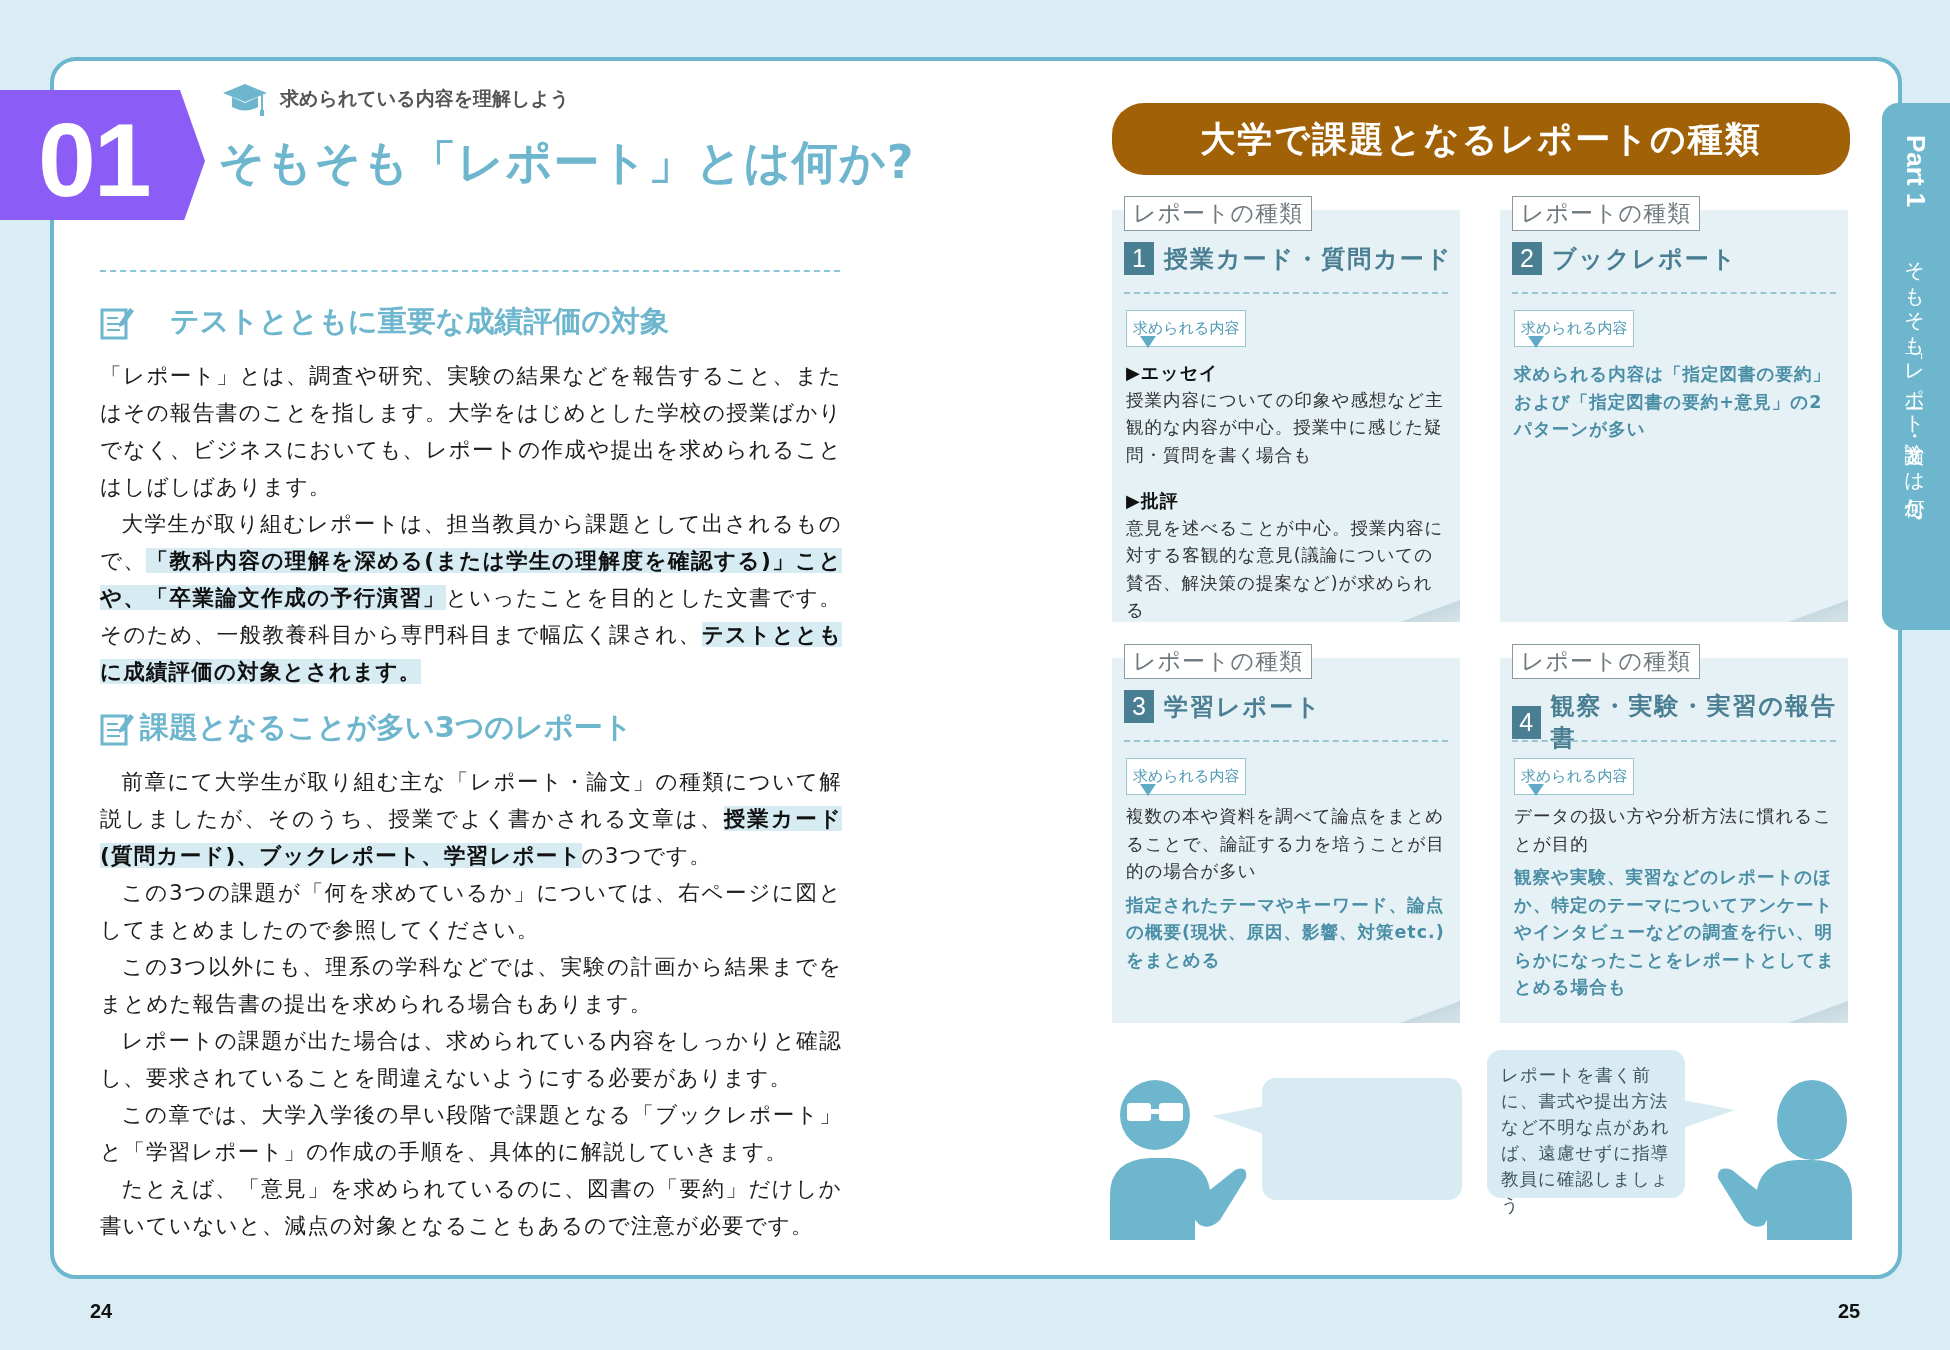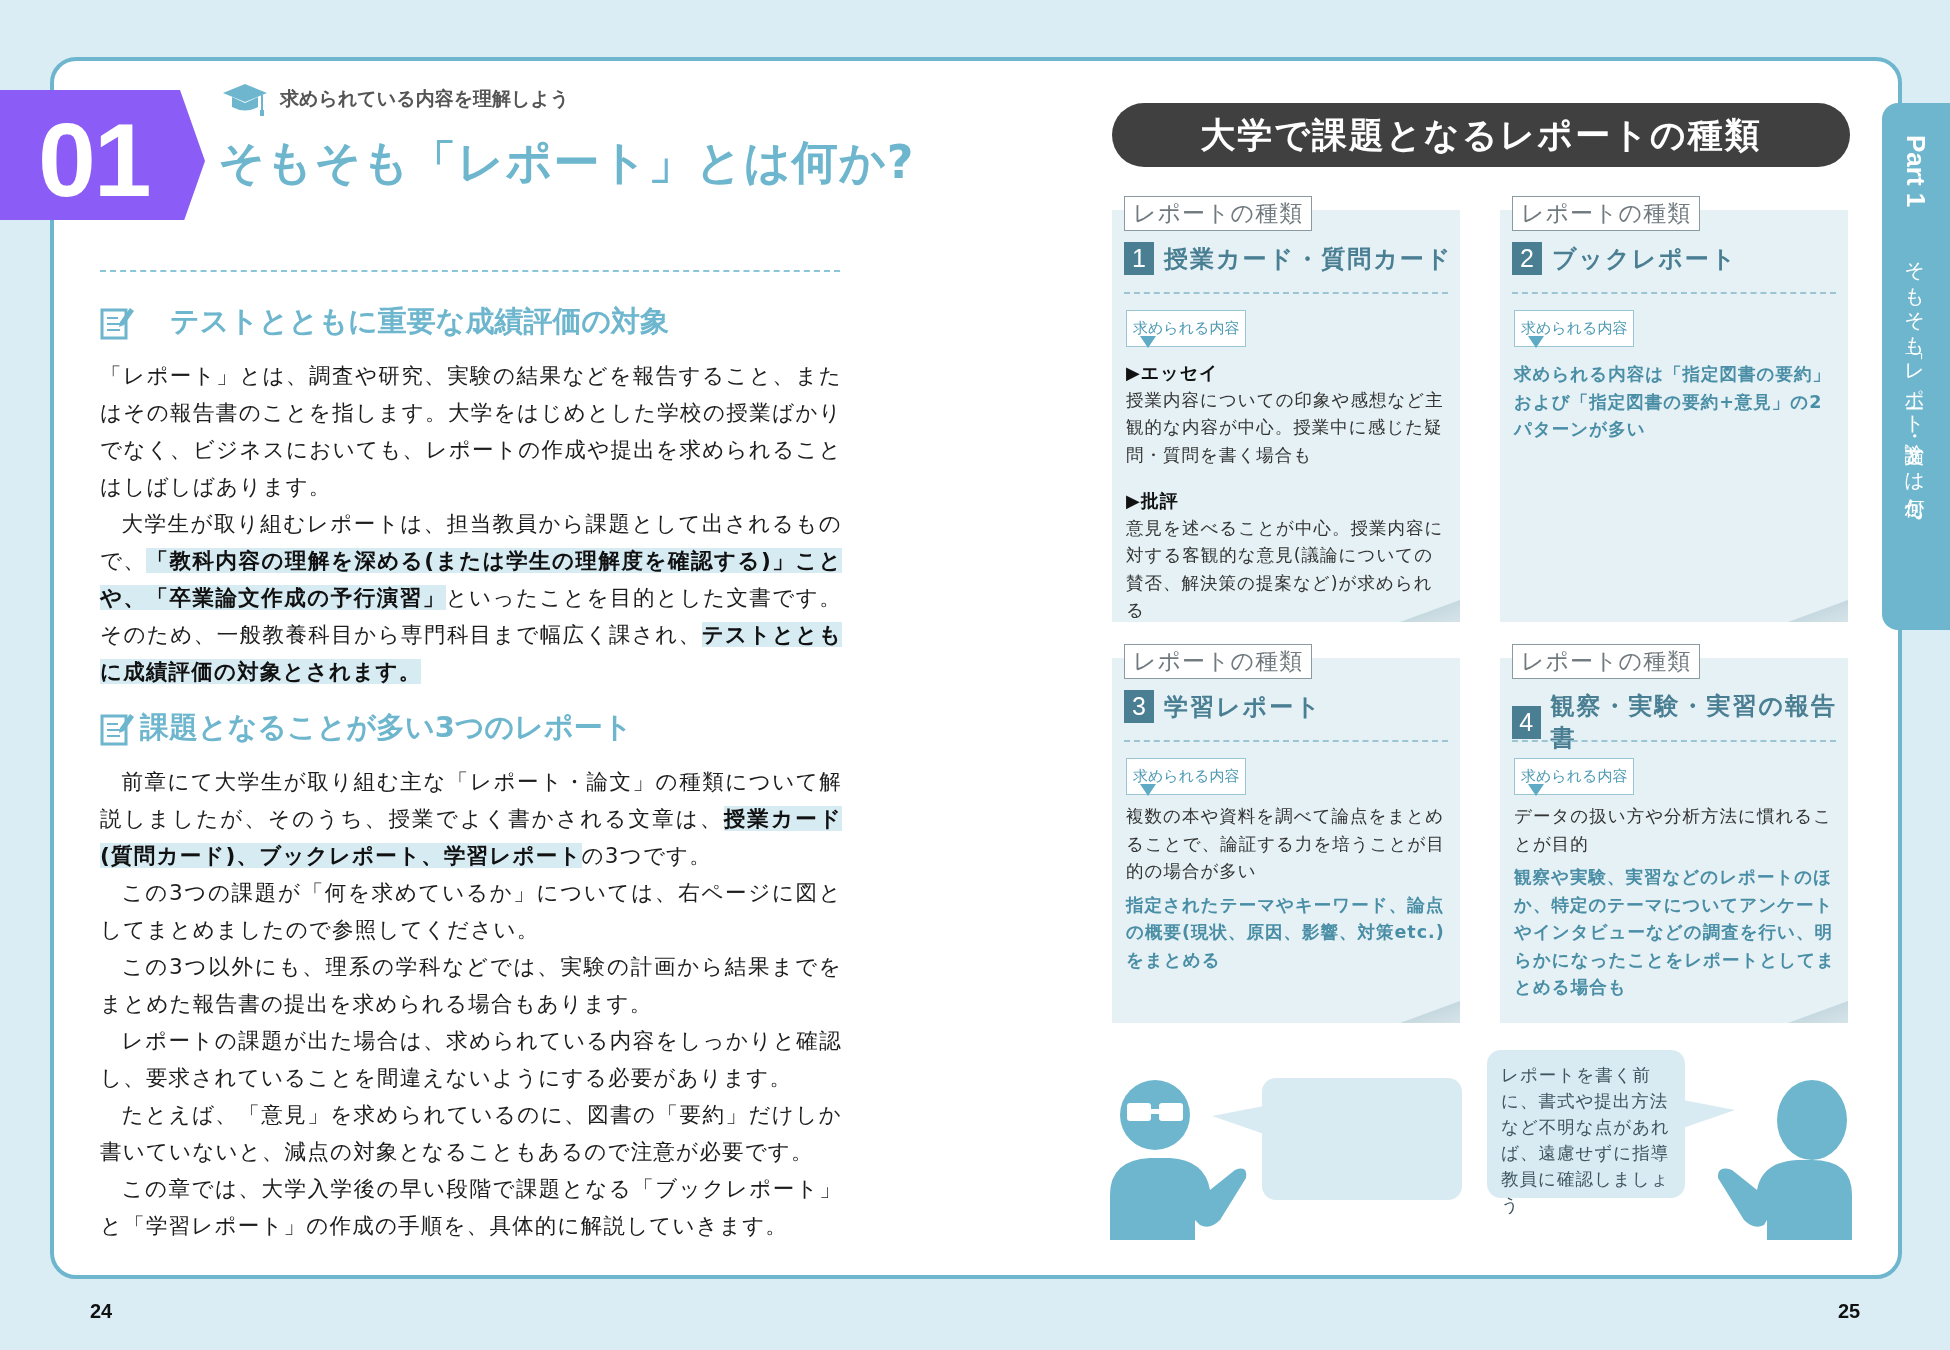--- a/index.html
+++ b/index.html
@@ -45,22 +45,22 @@
     position: absolute; left: 100px; width: 742px;
     font-size: 21.5px; line-height: 37px; color: #1d1d1d; letter-spacing: 1.2px;
     text-align: justify;
   }
   .body-text p { text-indent: 1em; }
   .body-text p.noindent { text-indent: 0; }
   .hl { background: #d7ebf3; font-weight: bold; color: #111; }
 
   
   .banner {
-    position: absolute; left: 1112px; top: 103px; width: 738px; height: 64px;
-    background: #404040; border-radius: 32px;
+    position: absolute; left: 1112px; top: 103px; width: 738px; height: 72px;
+    background: #a16207; border-radius: 32px;
     display: flex; align-items: center; justify-content: center;
   }
   .banner span { color: #fff; font-size: 35px; font-weight: bold; letter-spacing: 2px; }
 
   .card {
     position: absolute; width: 348px; background: #e5f1f5;
   }
   .card .fold {
     position: absolute; right: 0; bottom: 0; width: 60px; height: 22px;
     background: linear-gradient(160deg, transparent 45%, #c5d8df 46%, #d6e4e9 100%);
@@ -183,22 +183,22 @@
   <span class="txt">課題となることが多い3つのレポート</span>
 </div>
 
 <div class="body-text" style="top:763px;">
   <p>
     <span>前章にて大学生が取り組む主な「レポート・論文」の種類について解説しましたが、そのうち、授業でよく書かされる文章は、</span><span class="hl">授業カード(質問カード)、ブックレポート、学習レポート</span><span>の3つです。</span>
   </p>
   <p>この3つの課題が「何を求めているか」については、右ページに図としてまとめましたので参照してください。</p>
   <p>この3つ以外にも、理系の学科などでは、実験の計画から結果までをまとめた報告書の提出を求められる場合もあります。</p>
   <p>レポートの課題が出た場合は、求められている内容をしっかりと確認し、要求されていることを間違えないようにする必要があります。</p>
+  <p>この章では、大学入学後の早い段階で課題となる「ブックレポート」と「学習レポート」の作成の手順を、具体的に解説していきます。</p>
   <p>たとえば、「意見」を求められているのに、図書の「要約」だけしか書いていないと、減点の対象となることもあるので注意が必要です。</p>
-  <p>この章では、大学入学後の早い段階で課題となる「ブックレポート」と「学習レポート」の作成の手順を、具体的に解説していきます。</p>
 </div>
 
 <div class="page-num" style="left:90px;">24</div>
 
 <div class="banner">
   <span>大学で課題となるレポートの種類</span>
 </div>
 
 <div class="card" style="left:1112px; top:210px; height:412px;">
   <div class="card-tag">レポートの種類</div>

